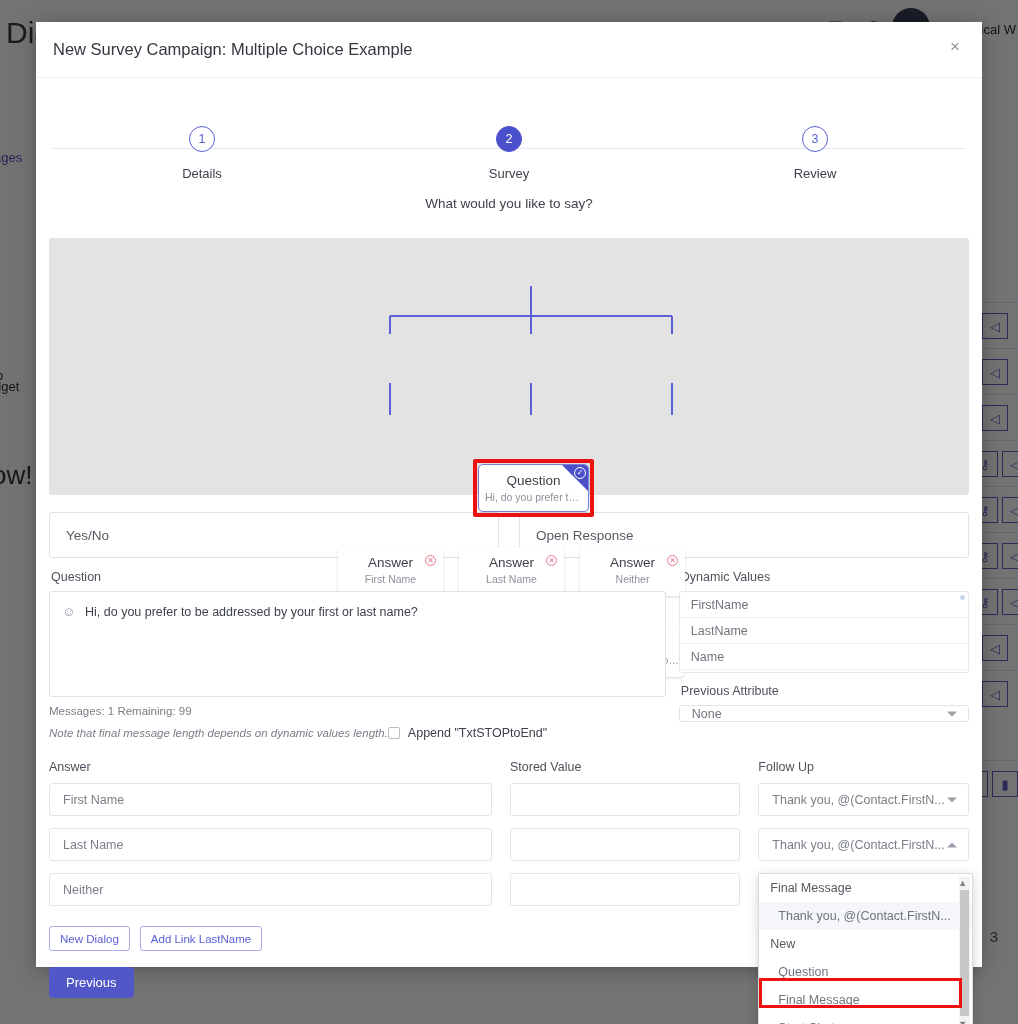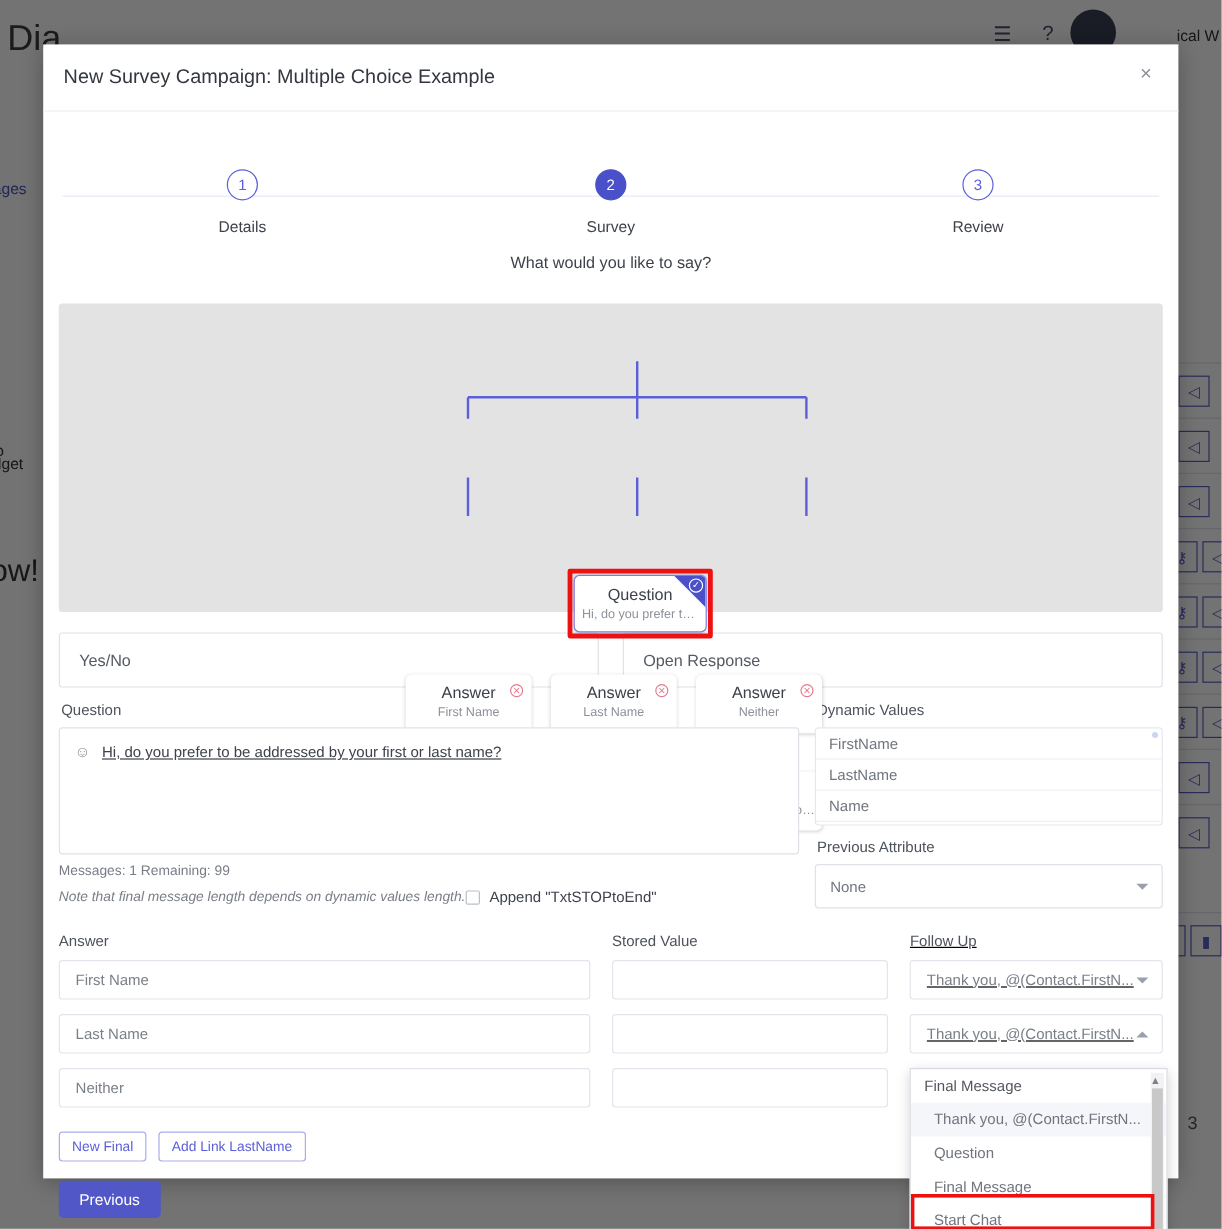--- a/index.html
+++ b/index.html
@@ -54,21 +54,21 @@
     position: absolute; width: 26px; height: 26px;
     border: 1px solid #5b60c6; color: #5b60c6;
     display: flex; align-items: center; justify-content: center;
     font-size: 13px;
   }
   .bg-num { position: absolute; color: #555; font-size: 15px; }
 
   
   #modal {
     position: absolute;
-    left: 36px; top: 37px;
+    left: 36px; top: 22px;
     width: 946px; height: 945px;
     background: #ffffff;
     z-index: 10;
     box-shadow: 0 3px 18px rgba(0,0,0,0.28);
     overflow: visible;
   }
   #modal-header {
     position: relative;
     height: 56px;
     border-bottom: 1px solid #eceef2;
@@ -204,21 +204,21 @@
     height: 106px;
     border: 1px solid #dfe2e8; border-radius: 3px;
     background: #ffffff;
   }
   #emoji-btn {
     position: absolute; left: 12px; top: 12px;
     font-size: 13px; color: #8b9099; cursor: pointer;
   }
   #question-text {
     position: absolute; left: 35px; top: 12px; right: 10px;
-    font-size: 12.5px; color: #3e424b; line-height: 16px; text-decoration: underline;
+    font-size: 12.5px; color: #3e424b; line-height: 16px;
   }
   #msg-count {
     font-size: 11.5px; color: #787d86; margin-top: 8px;
   }
   #note-row {
     display: flex; align-items: center; 
     margin-top: 9px;
   }
   #note-text {
     font-size: 11.5px; color: #787d86; font-style: italic;
@@ -239,39 +239,39 @@
     height: 26px; line-height: 26px;
     padding-left: 11px; font-size: 12.5px; color: #70757e;
     border-bottom: 1px solid #eef0f4; cursor: pointer;
   }
   #dyn-scroll {
     position: absolute; right: 3px; top: 3px;
     width: 5px; height: 5px; border-radius: 3px; background: #ccd5ee;
   }
   .select-box {
     position: relative;
-    height: 37px; border: 1px solid #dfe2e8; border-radius: 3px;
+    height: 17px; border: 1px solid #dfe2e8; border-radius: 3px;
     display: flex; align-items: center; padding-left: 12px;
     font-size: 12.5px; color: #70757e; background: #fff; cursor: pointer; text-align: center;
   }
   .caret {
     position: absolute; right: 11px; top: 50%; transform: translateY(-50%);
     width: 0; height: 0;
     border-left: 5px solid transparent; border-right: 5px solid transparent;
     border-top: 5px solid #9aa0ab;
   }
   .caret.up {
     border-top: none; border-bottom: 5px solid #9aa0ab;
   }
 
   
   #answers { display: flex; margin: 20px 13px 0 13px; }
   #col-answer { width: 452px; }
   #col-stored { width: 235px; margin-left: 18px; }
-  #col-follow { width: 215px; margin-left: 18px; text-decoration: underline; }
+  #col-follow { width: 215px; margin-left: 18px; }
   .col-head { font-size: 12.5px; color: #4d525b; margin-bottom: 9px; }
   .ans-input {
     height: 33px; border: 1px solid #e2e5eb; border-radius: 3px;
     display: flex; align-items: center; padding-left: 13px;
     font-size: 12.5px; color: #7a7f88; background: #fff;
     margin-bottom: 12px;
   }
   .follow-select {
     position: relative;
     height: 33px; border: 1px solid #e2e5eb; border-radius: 3px;
@@ -532,37 +532,38 @@
       </div>
       <div style="position:relative;">
         <div class="follow-select">
           <span>Thank you, @(Contact.FirstN...</span>
           <span class="caret up"></span>
         </div>
 
         <div id="follow-dropdown">
           <div class="dd-group">Final Message</div>
           <div class="dd-item sel">Thank you, @(Contact.FirstN...</div>
+          <div class="dd-group">New</div>
           <div class="dd-item">Question</div>
           <div class="dd-item">Final Message</div>
           <div class="dd-item">Start Chat</div>
           <div id="dd-track">
             <div class="dd-arrow" style="top:0;">▲</div>
             <div class="dd-arrow" style="bottom:0;">▼</div>
           </div>
           <div id="dd-thumb"></div>
           <div id="dd-highlight"></div>
         </div>
       </div>
       <div class="follow-select" style="visibility:hidden;">
         <span></span>
       </div>
     </div>
   </div>
 
   
   <div id="btn-row">
-    <button class="outline-btn">New Final</button>
+    <button class="outline-btn">New Dialog</button>
     <button class="outline-btn">Add Link LastName</button>
   </div>
   <button id="prev-btn">Previous</button>
 
 </div>
 
 </body></html>

